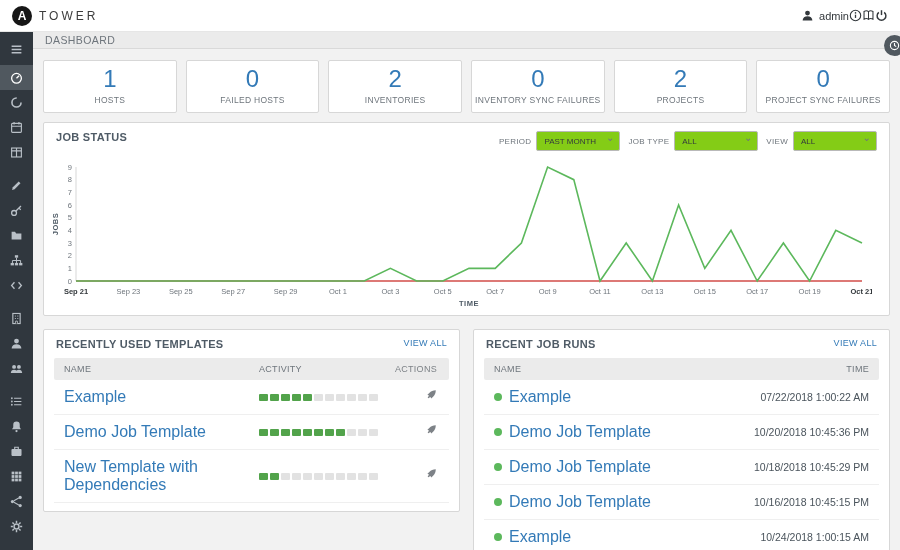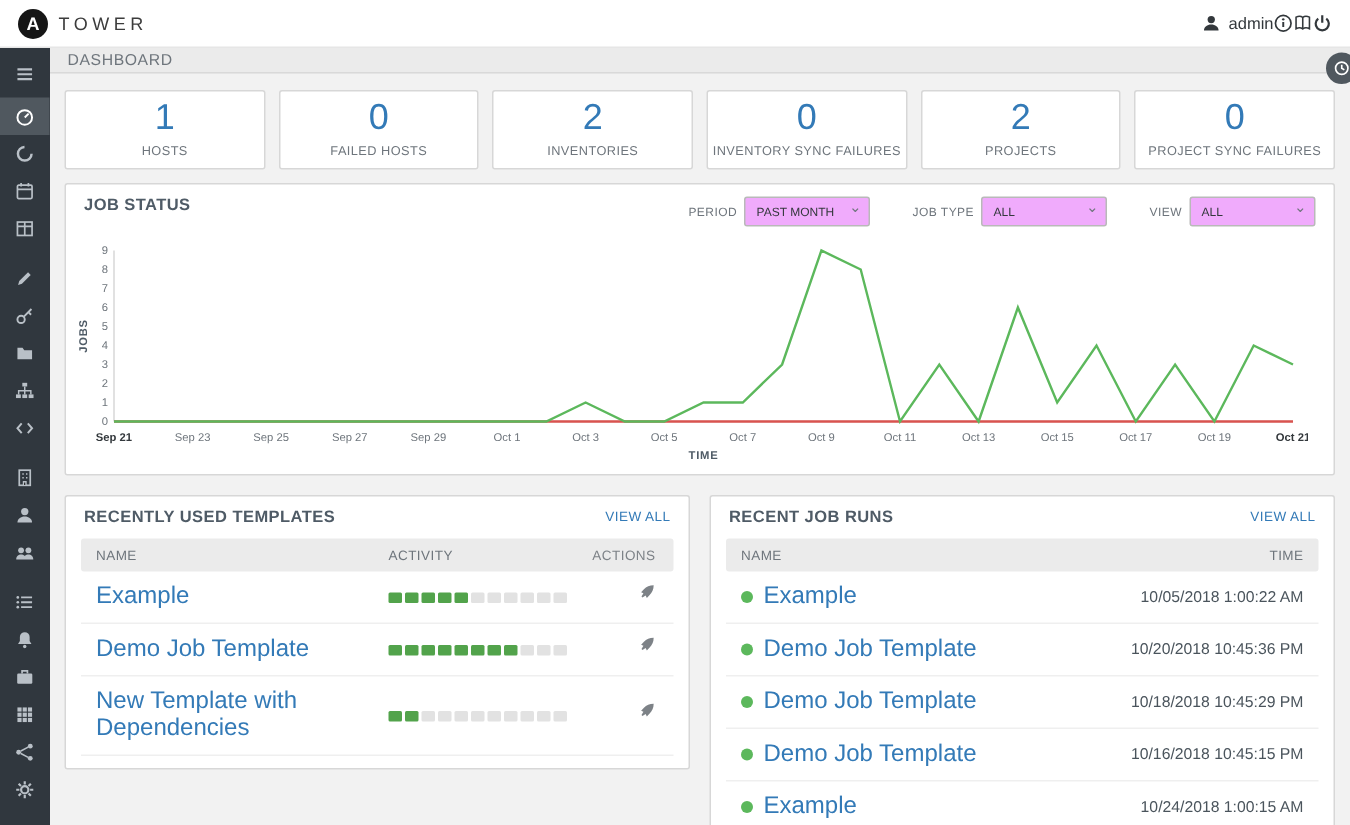--- a/index.html
+++ b/index.html
@@ -28,24 +28,24 @@
   
   .stats{display:flex;gap:9px;padding:11px 10px 9px}
   .stat-card{flex:1;background:#fff;border:1px solid #d7d7d7;border-radius:2px;text-align:center;padding:3px 2px 7px;cursor:pointer}
   .stat-value{font-size:24px;color:#337ab7;line-height:1.25}
   .stat-label{font-size:8.5px;color:#6e757c;letter-spacing:.3px;margin-top:1px}
   
   .panel{background:#fff;border:1px solid #d7d7d7;border-radius:2px}
   .jobstatus{margin:0 10px}
   .panel-head{display:flex;align-items:flex-start;justify-content:space-between;padding:8px 12px}
   .panel-title{font-size:11px;font-weight:bold;color:#4f5b66;letter-spacing:.3px}
-  .filters{display:flex;align-items:center;gap:28px}
+  .filters{display:flex;align-items:center;gap:8px}
   .filter{display:flex;align-items:center;gap:5px}
   .filter-label{font-size:8px;color:#6e757c;letter-spacing:.3px}
-  .select{position:relative;width:84px;height:20px;border:1px solid #b9b9b9;border-radius:2px;background:#f0abfc;font-size:8px;color:#33383c;display:flex;align-items:center;padding:0 16px 0 7px;cursor:pointer}
+  .select{position:relative;width:84px;height:20px;border:1px solid #b9b9b9;border-radius:2px;background:#84cc16;font-size:8px;color:#33383c;display:flex;align-items:center;padding:0 16px 0 7px;cursor:pointer}
   .select:after{content:"\2304";position:absolute;right:5px;top:0;color:#6e757c;font-size:10px}
   .chart-wrap{padding:0 6px 2px}
   svg.chart .tick{font-size:7.5px;fill:#6e757c}
   svg.chart .tick.bold{font-weight:bold;fill:#33383c}
   svg.chart .axis{stroke:#d7d7d7;stroke-width:1}
   svg.chart .axis-title{font-size:7.5px;font-weight:bold;fill:#4f5b66;letter-spacing:.5px}
   
   .bottom{display:flex;gap:13px;padding:13px 10px;align-items:flex-start}
   .bpanel{flex:1}
   .view-all{font-size:9px;font-weight:normal;color:#337ab7;letter-spacing:.3px;cursor:pointer}
@@ -422,21 +422,21 @@
       </div>
       <div class="thead jobs-grid">
         <span>NAME</span>
         <span class="time-cell" style="font-size:9px;color:#6e757c">TIME</span>
       </div>
       <div class="trow jobs-grid">
         <span class="name-cell">
             <span class="status-dot"></span>
             <span class="row-name">Example</span>
           </span>
-        <span class="time-cell">10/05/2018 1:00:22 AM</span>
+        <span class="time-cell">07/22/2018 1:00:22 AM</span>
       </div>
       <div class="trow jobs-grid">
         <span class="name-cell">
             <span class="status-dot"></span>
             <span class="row-name">Demo Job Template</span>
           </span>
         <span class="time-cell">10/20/2018 10:45:36 PM</span>
       </div>
       <div class="trow jobs-grid">
         <span class="name-cell">

